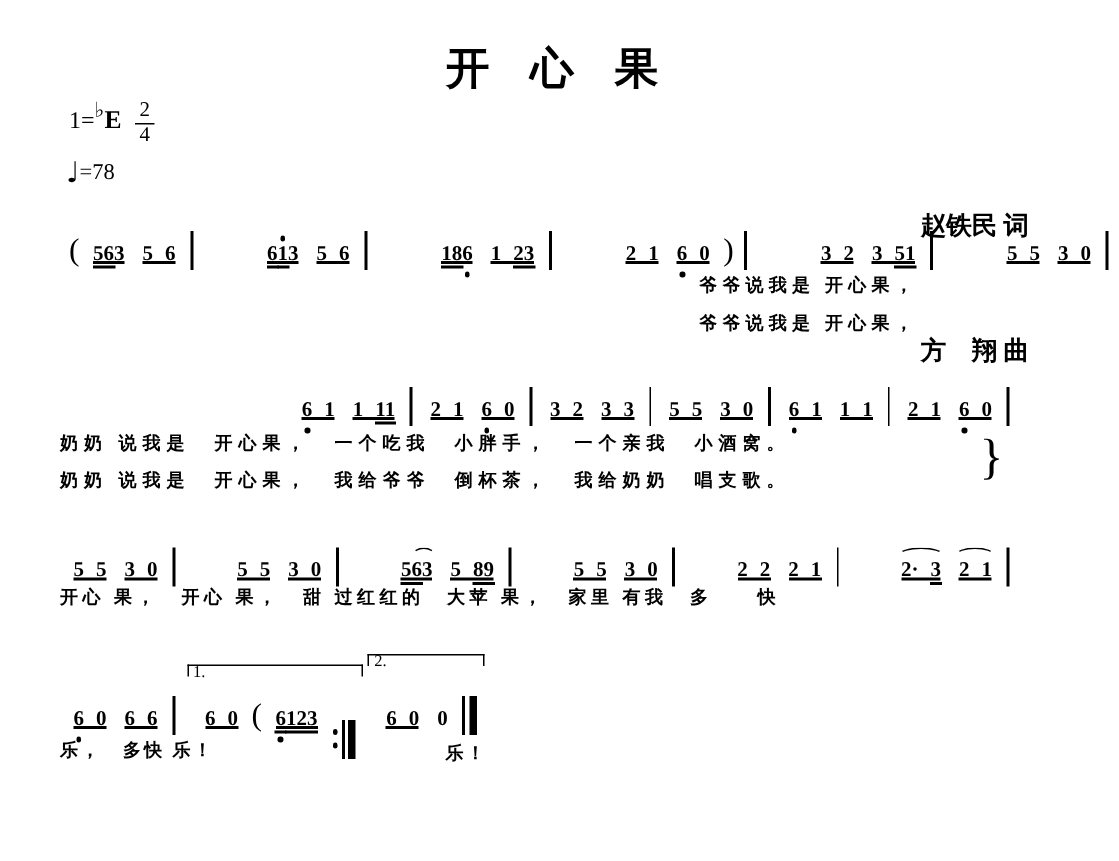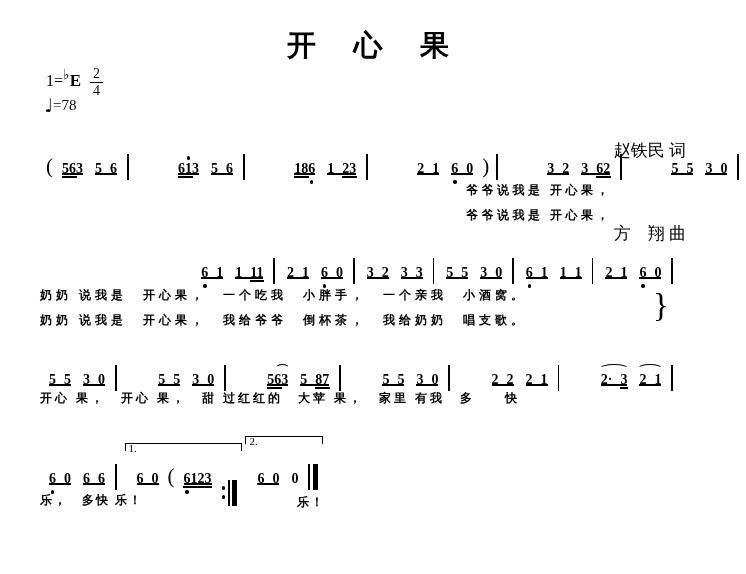--- a/index.html
+++ b/index.html
@@ -1,31 +1,31 @@
 <!DOCTYPE html>
 <html><head>
 <meta charset="utf-8">
 <style>
   html,body{margin:0;padding:0;background:#fff;}
   .page{position:relative;width:746px;height:574px;background:#fff;overflow:hidden;
         font-family:"Liberation Serif","DejaVu Serif",serif;color:#000;}
 
   
   .title{position:absolute;top:26px;left:0;width:100%;text-align:center;
-         font-size:29px;font-weight:bold;letter-spacing:10px;white-space:pre;font-family:Liberation Mono, monospace;}
+         font-size:29px;font-weight:bold;letter-spacing:10px;white-space:pre;}
   .keysig{position:absolute;left:46px;top:66px;font-size:16px;white-space:nowrap;}
   .keysig .flat{font-family:"DejaVu Sans",sans-serif;font-size:14px;vertical-align:7px;}
   .keysig .keyletter{font-weight:bold;font-size:17px;}
   .ts{display:inline-block;vertical-align:-9px;margin-left:9px;text-align:center;}
   .ts b{display:block;font-weight:normal;font-size:14px;line-height:1.15;padding:0 3px;}
   .ts .ts-num{border-bottom:1.5px solid #000;}
-  .tempo{position:absolute;left:44px;top:94px;font-size:15px;text-align:right;}
+  .tempo{position:absolute;left:44px;top:104px;font-size:15px;text-align:right;}
   .tempo .nq{font-family:"DejaVu Sans",sans-serif;font-size:19px;vertical-align:-2px;}
   .credits{position:absolute;right:60px;top:82px;font-size:17px;line-height:1.62;
-           text-align:center;white-space:pre;}
+           text-align:center;white-space:pre;font-weight:bold;}
 
   
   .mline{position:absolute;left:40px;display:flex;align-items:baseline;}
   .ml0{top:147px;width:702px;justify-content:space-between;}
   .ml1{top:251px;width:636px;justify-content:flex-end;}
   .ml2{top:358px;width:636px;justify-content:space-between;}
   .ml3{top:457px;}
   .ml3 .measure{margin-right:8px;}
   .measure{position:relative;display:flex;align-items:baseline;padding:0 3px;}
   .grp{display:inline-block;position:relative;margin:0 6px;
@@ -97,21 +97,21 @@
         <span class="bar"></span>
       </span>
       <span class="measure">
         <span class="grp u1"><span class="part">2</span><span class="part gap">1</span></span>
         <span class="grp u1"><span class="part">6<i class="od lo"></i></span><span class="part gap">0</span></span>
         <span class="paren">)</span>
         <span class="bar"></span>
       </span>
       <span class="measure">
         <span class="grp u1"><span class="part">3</span><span class="part gap">2</span></span>
-        <span class="grp u1"><span class="part">3</span><span class="part u2 gap">62</span></span>
+        <span class="grp u1"><span class="part">3</span><span class="part u2 gap">51</span></span>
         <span class="bar"></span>
       </span>
       <span class="measure">
         <span class="grp u1"><span class="part">5</span><span class="part gap">5</span></span>
         <span class="grp u1"><span class="part">3</span><span class="part gap">0</span></span>
         <span class="bar"></span>
       </span>
     </div>
   <div class="lyr lyr-1a">爷爷说我是 开心果，</div>
   <div class="lyr lyr-1b">爷爷说我是 开心果，</div>
@@ -158,21 +158,21 @@
         <span class="grp u1"><span class="part">3</span><span class="part gap">0</span></span>
         <span class="bar"></span>
       </span>
       <span class="measure">
         <span class="grp u1"><span class="part">5</span><span class="part gap">5</span></span>
         <span class="grp u1"><span class="part">3</span><span class="part gap">0</span></span>
         <span class="bar"></span>
       </span>
       <span class="measure">
         <span class="grp u1"><span class="part u2">56</span><span class="part">3</span><span class="slur right"></span></span>
-        <span class="grp u1"><span class="part">5</span><span class="part u2 gap">87</span></span>
+        <span class="grp u1"><span class="part">5</span><span class="part u2 gap">89</span></span>
         <span class="bar"></span>
       </span>
       <span class="measure">
         <span class="grp u1"><span class="part">5</span><span class="part gap">5</span></span>
         <span class="grp u1"><span class="part">3</span><span class="part gap">0</span></span>
         <span class="bar"></span>
       </span>
       <span class="measure">
         <span class="grp u1"><span class="part">2</span><span class="part gap">2</span></span>
         <span class="grp u1"><span class="part">2</span><span class="part gap">1</span></span>

